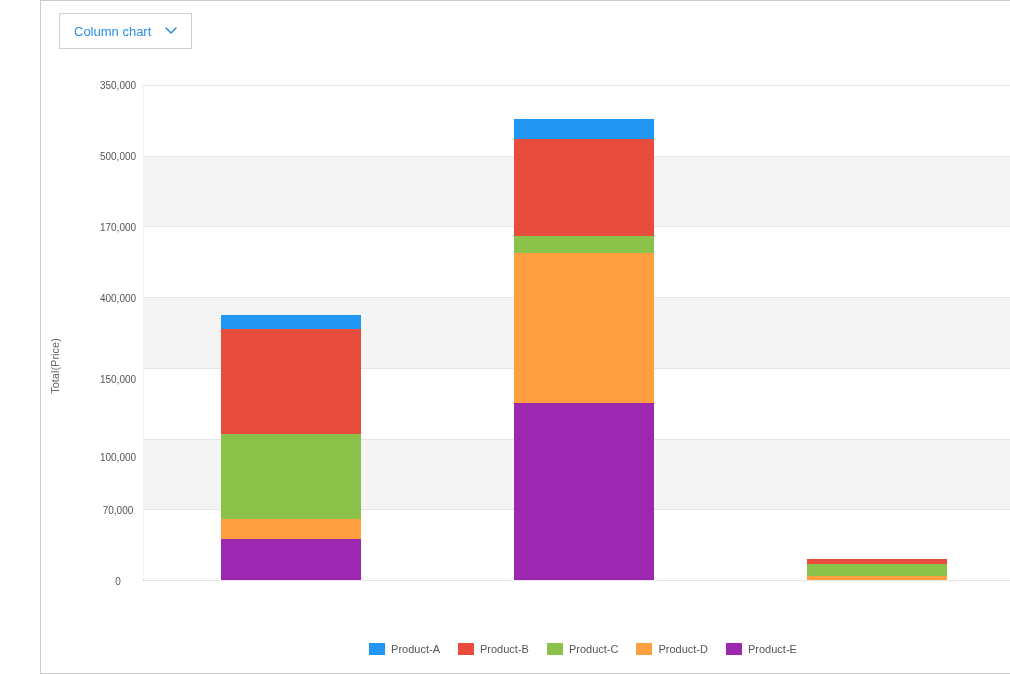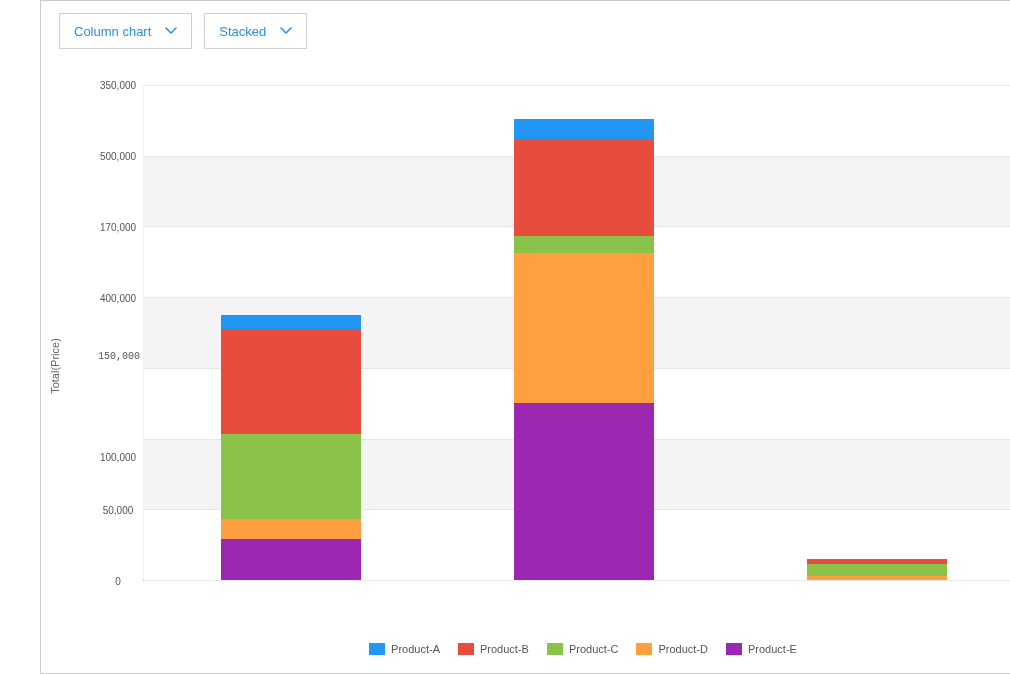--- a/index.html
+++ b/index.html
@@ -161,38 +161,30 @@
 
   <div class="toolbar">
     <div class="dd">
       <span>Column chart</span>
       <span class="chev">
         <svg width="12" height="12" viewBox="0 0 12 12">
             <path d="M1 3 L6 8 L11 3" fill="none" stroke="#2b8fe5" stroke-width="1.5" stroke-linecap="round" stroke-linejoin="round"></path>
           </svg>
       </span>
     </div>
-    <div class="dd">
-      <span>Stacked</span>
-      <span class="chev">
-        <svg width="12" height="12" viewBox="0 0 12 12">
-            <path d="M1 3 L6 8 L11 3" fill="none" stroke="#2b8fe5" stroke-width="1.5" stroke-linecap="round" stroke-linejoin="round"></path>
-          </svg>
-      </span>
-    </div>
   </div>
 
   <div class="chart-wrap">
     <div class="ylabel">Total(Price)</div>
 
     <div id="yticks-container">
         <div class="ytick" style="top: 510px;">0</div>
-        <div class="ytick" style="top: 439.143px;">50,000</div>
+        <div class="ytick" style="top: 439.143px;">70,000</div>
         <div class="ytick" style="top: 386px;">100,000</div>
-        <div class="ytick" style="top: 285px; font-family: Liberation Mono, monospace;">150,000</div>
+        <div class="ytick" style="top: 308px;">150,000</div>
         <div class="ytick" style="top: 226.571px;">400,000</div>
         <div class="ytick" style="top: 155.714px;">170,000</div>
         <div class="ytick" style="top: 84.8571px;">500,000</div>
         <div class="ytick" style="top: 14px;">350,000</div>
       </div>
 
     <div class="plot" id="plot">
       <div class="grid" id="grid">
           <div class="gline" style="top: 100%;"></div>
           <div class="gband" style="bottom: 14.2857%; height: 14.2857%;"></div>

